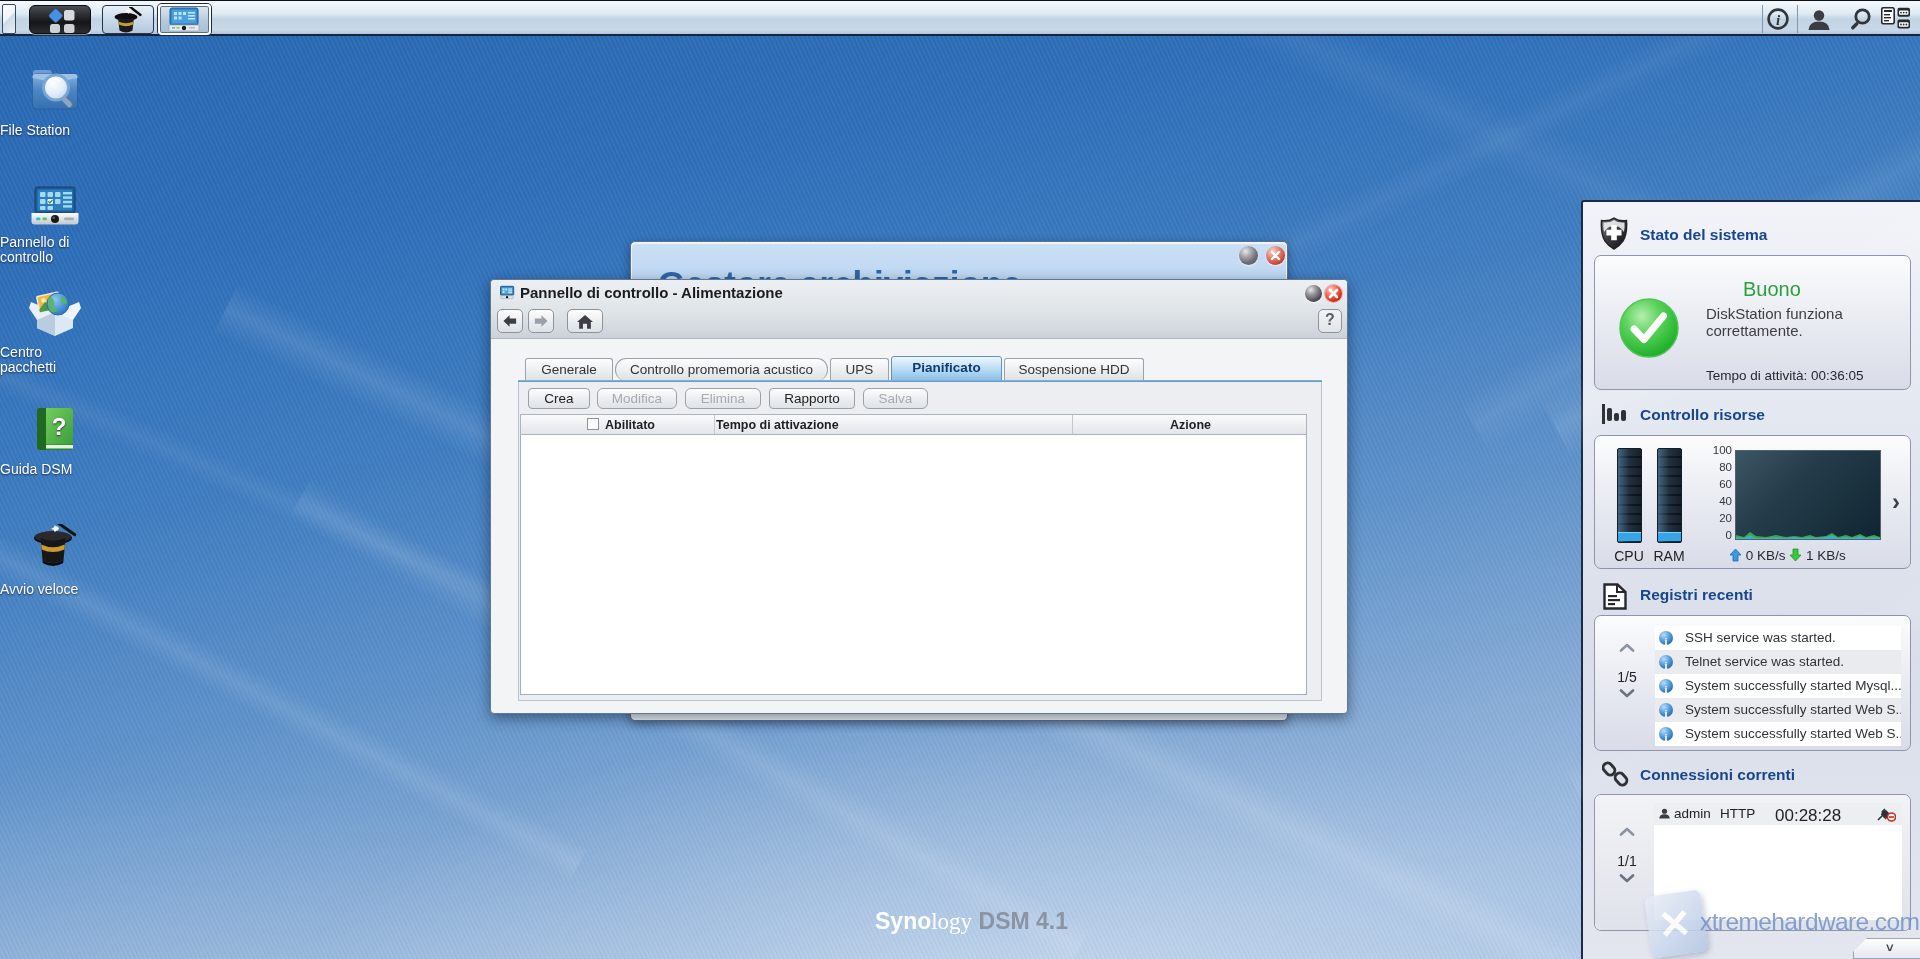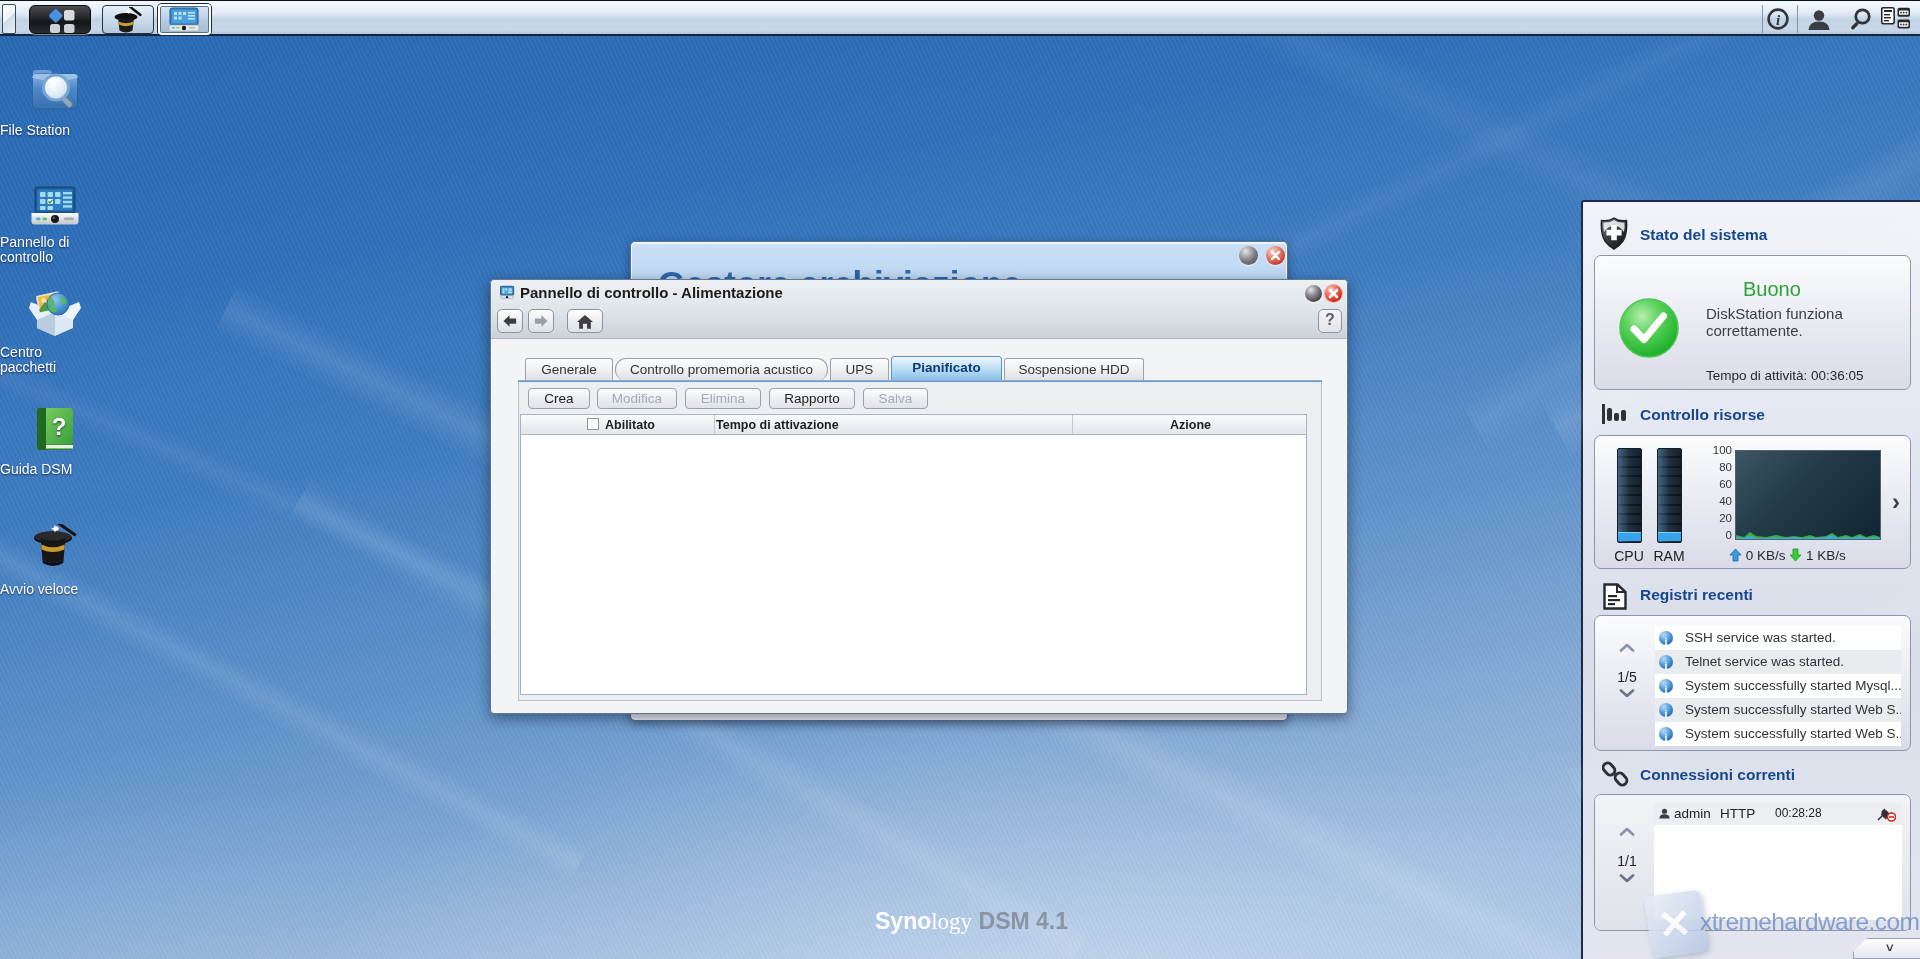--- a/index.html
+++ b/index.html
@@ -49,21 +49,21 @@
   
   .tab { position:absolute; top:78px; height:23px; background:linear-gradient(to bottom,#fcfdfd,#e4e7ea 80%,#dcdfe3);
      border:1px solid #9aa3ab; border-bottom:none; border-radius:3px 3px 0 0;
      font-size:13.5px; color:#333; text-align:center; line-height:22px; }
   .tab.active { top:76px; height:25px; background:linear-gradient(to bottom,#eef7fd 0%,#c2e0f6 45%,#8cc0e8 100%);
      border:1px solid #5a93c4; font-weight:bold; color:#0d3c74; }
 
   .wbtn { position:absolute; top:108px; height:21px; border:1px solid #99a1a9; border-radius:4px;
      background:linear-gradient(to bottom,#fdfdfe,#eceef1 50%,#dfe3e7);
      font-size:13.5px; text-align:center; line-height:19px; color:#222; }
-  .wbtn.dis { color:#a3abb4; }
+  .wbtn.dis { color:#a3abb4;border-radius:6px; }
 
   
   #sidebar { position:absolute; left:1581px; top:200px; width:339px; height:759px;
      background:linear-gradient(to bottom, #f1f3f8 0%, #e3e7f0 30%, #d9deea 60%, #e3e6ef 100%);
      border-top:2px solid #1c2b45; border-left:2px solid #1c2b45; border-radius:3px 0 0 0; }
   .shead { position:absolute; left:57px; font-size:15.5px; font-weight:bold; color:#17468c; }
   .sbox { position:absolute; left:11px; width:317px; border:1px solid #8e96aa; border-radius:7px;
      background:linear-gradient(to bottom,#fbfcfd 0%,#eceef4 40%,#d9dce8 100%); }
   .bar3d { width:25px; height:95px; border:1px solid #141e28; border-radius:2px; overflow:hidden;
      background:
@@ -295,21 +295,21 @@
         </svg>
       </div>
     <div style="position:absolute;left:59px;top:8px;right:8px;height:22px;background:#eceef2;"></div>
     <div style="position:absolute;left:59px;top:30px;right:8px;bottom:10px;background:#fff;"></div>
     <svg width="13" height="13" viewBox="0 0 26 24" style="position:absolute;left:63px;top:12px;">
       <circle cx="13" cy="7.5" r="5.2" fill="#3a3d43"></circle>
         <path d="M2.5 22 Q3 13.5 13 13.5 Q23 13.5 23.5 22 Z" fill="#3a3d43"></path>
     </svg>
     <div style="position:absolute;left:79px;top:11px;font-size:13.5px;color:#222;">admin</div>
     <div style="position:absolute;left:125px;top:11px;font-size:13.5px;color:#222;">HTTP</div>
-    <div style="position:absolute;left:180px;top:11px;font-size:12px;color:#222;">00:28:28</div>
+    <div style="position:absolute;left:180px;top:11px;font-size:17px;color:#222;">00:28:28</div>
     <svg width="20" height="16" viewBox="0 0 20 16" style="position:absolute;left:281px;top:11px;">
       <path d="M2 14 L6 10 M6 6 L9 3 M9 13 L12 10" stroke="#2e3136" stroke-width="1.6"></path>
       <path d="M5 9 l3 3 4 -1 1 -4 -3 -3 -4 1 Z" fill="#2e3136"></path>
       <circle cx="15.5" cy="11" r="4" fill="#fff" stroke="#cc2a1a" stroke-width="1.6"></circle>
       <rect x="13" y="10.2" width="5" height="1.6" fill="#cc2a1a"></rect>
     </svg>
   </div>
 </div>
 
 <div class="abs" style="left:1648px; top:893px; width:56px; height:62px; transform:rotate(-8deg);

